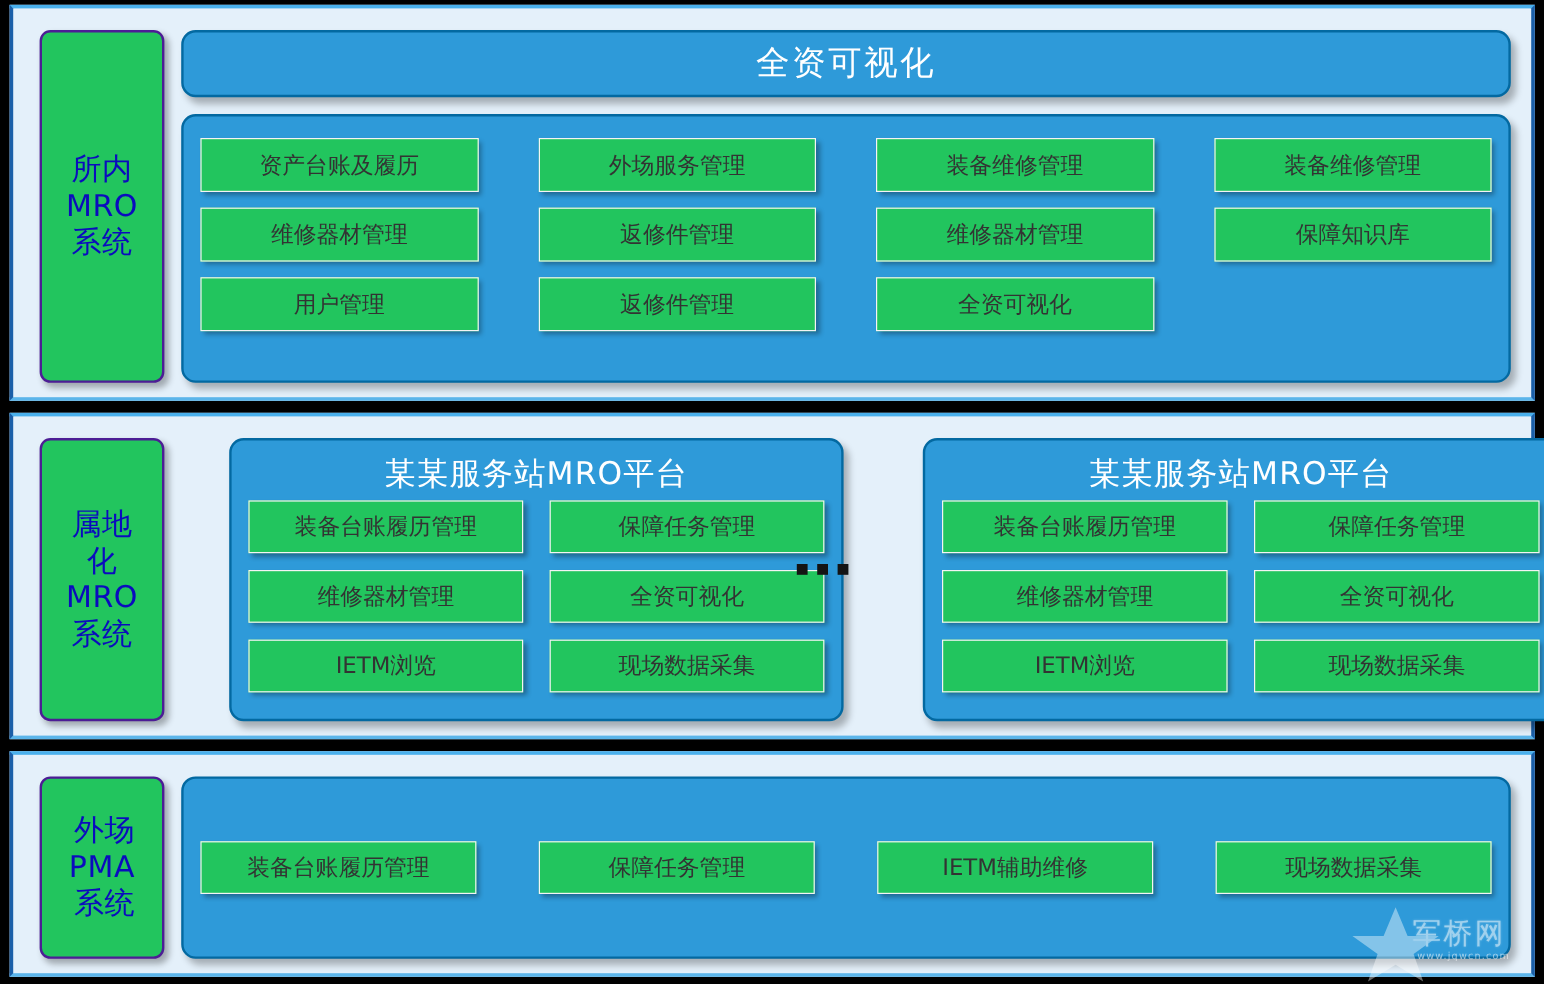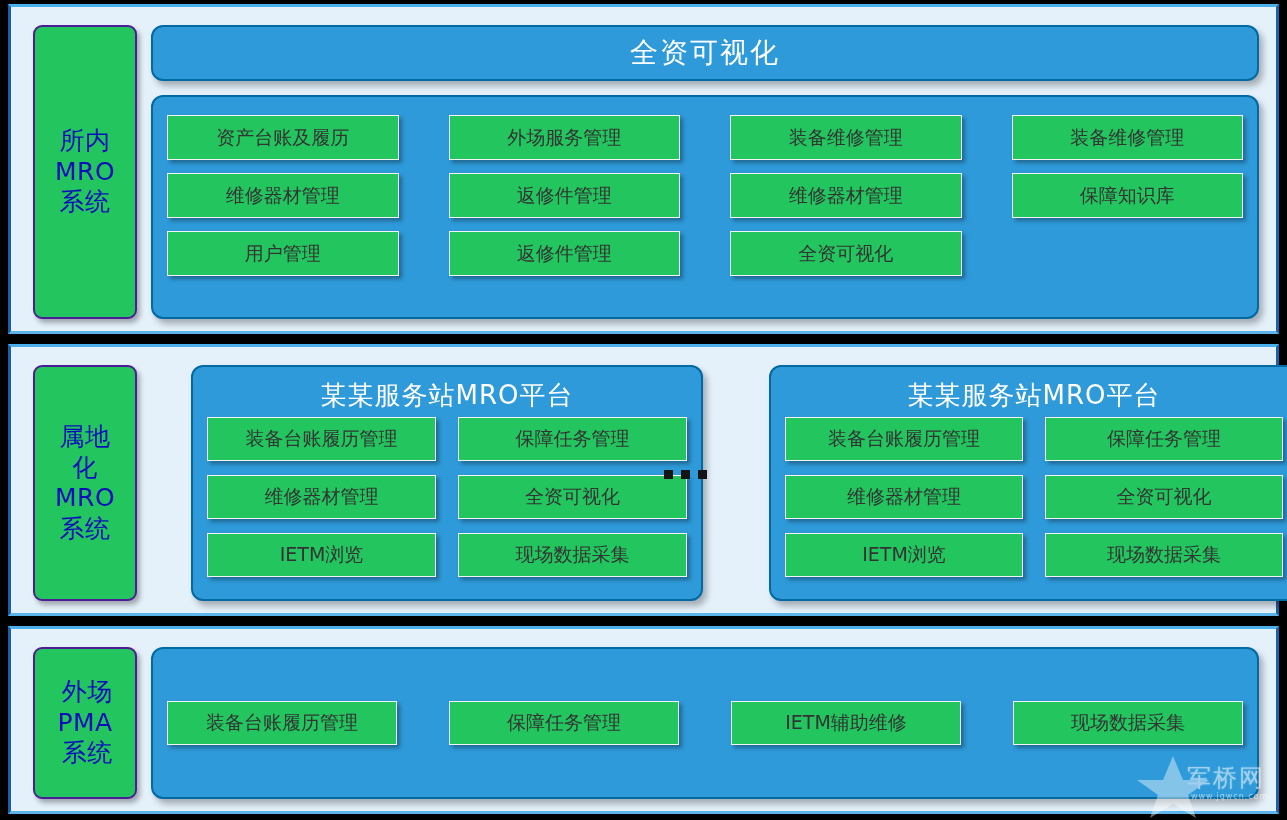--- a/index.html
+++ b/index.html
@@ -179,21 +179,21 @@
     display: grid;
     grid-template-columns: repeat(4, 1fr);
     column-gap: 52px;
     width: 100%;
   }
   .pma-grid .chip { height: 44px; font-size: 19px; }
 
   
   #watermark {
     position: absolute;
-    right: 2px;
+    right: 12px;
     bottom: 0px;
     width: 152px;
     height: 68px;
     pointer-events: none;
     opacity: 0.55;
   }
   #watermark .wm-text {
     position: absolute;
     left: 54px;
     top: 10px;

